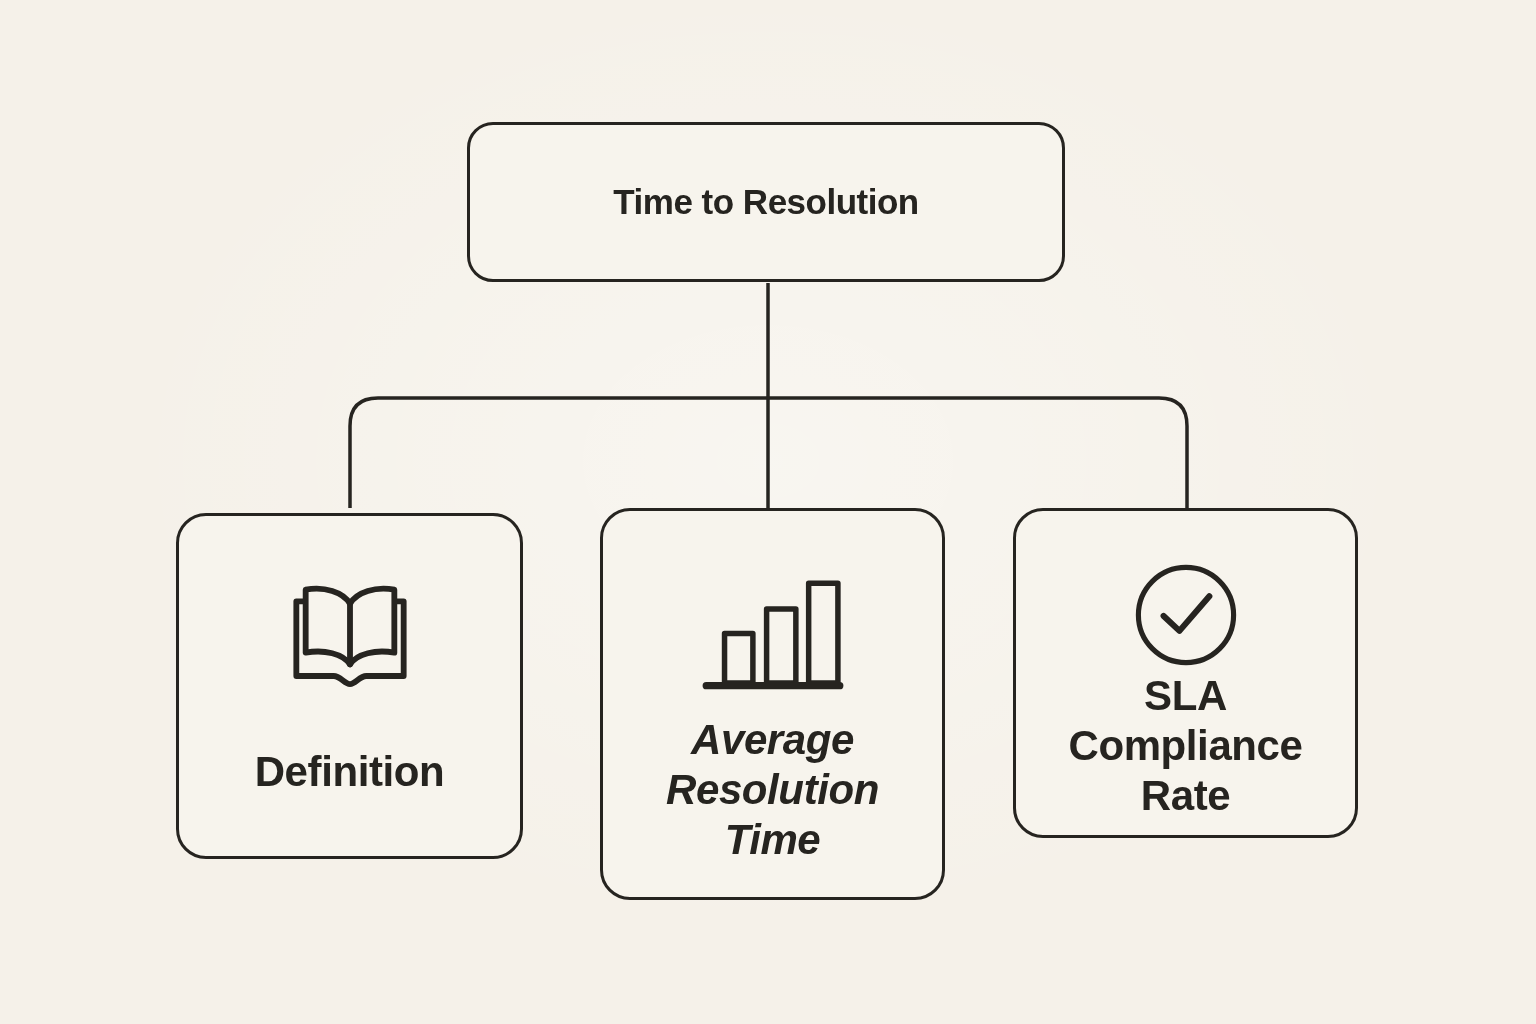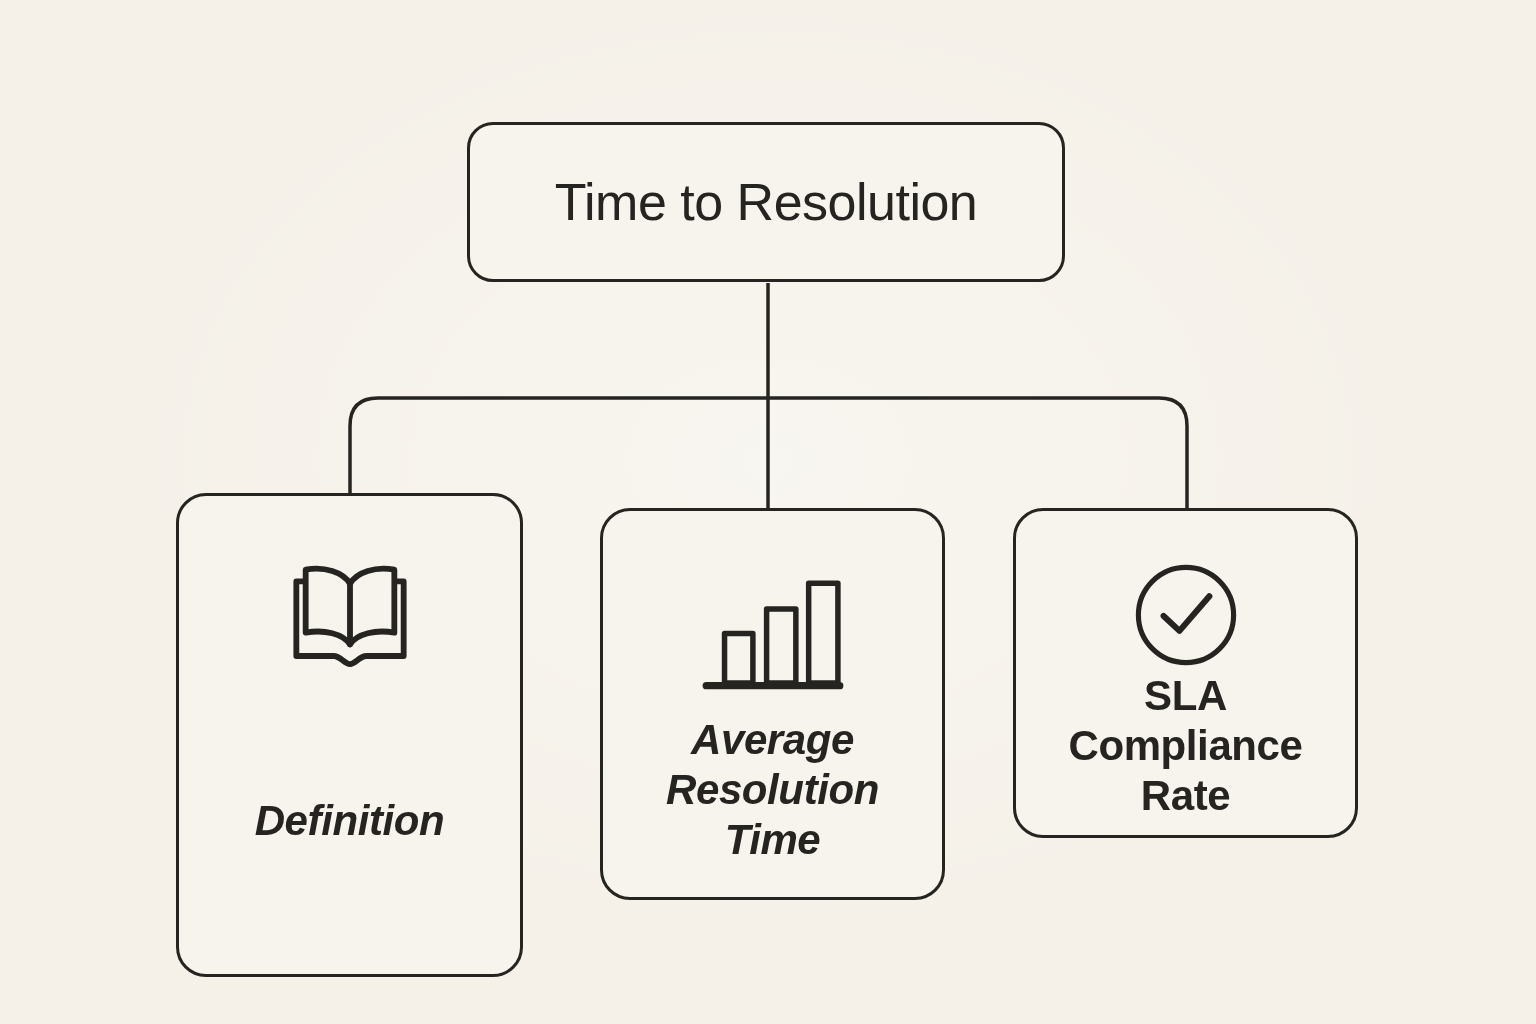--- a/index.html
+++ b/index.html
@@ -42,33 +42,33 @@
     left: 467px;
     top: 122px;
     width: 598px;
     height: 160px;
     border-radius: 26px;
     display: flex;
     align-items: center;
     justify-content: center;
   }
   .root-label {
-    font-size: 52px;
-    font-weight: 400;
+    font-size: 35px;
+    font-weight: 700;
     letter-spacing: -0.5px;
     text-align: center;
   }
   .card {
     border-radius: 30px;
     display: flex;
     flex-direction: column;
     align-items: center;
     padding-top: 48px;
   }
-  .card-1 { left: 176px; top: 493px; width: 347px; height: 484px; font-style: italic; }
+  .card-1 { left: 176px; top: 513px; width: 347px; height: 346px; }
   .card-2 { left: 600px; top: 508px; width: 345px; height: 392px; font-style: italic; }
   .card-3 { left: 1013px; top: 508px; width: 345px; height: 330px; }
   .icon-wrap {
     height: 140px;
     display: flex;
     align-items: center;
     justify-content: center;
   }
   .icon-wrap svg { display: block; }
   .icon-stroke {

